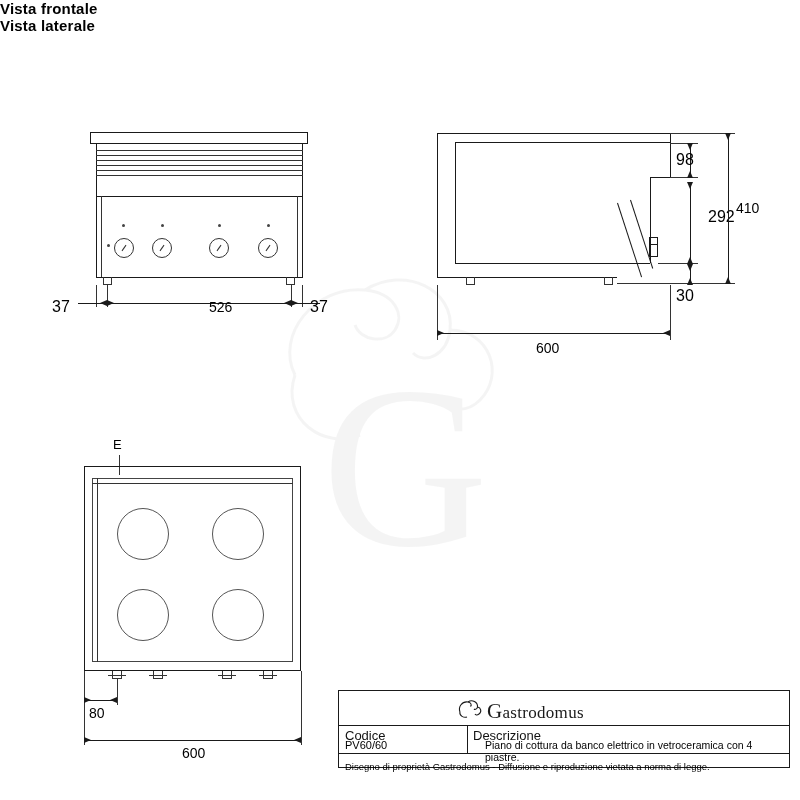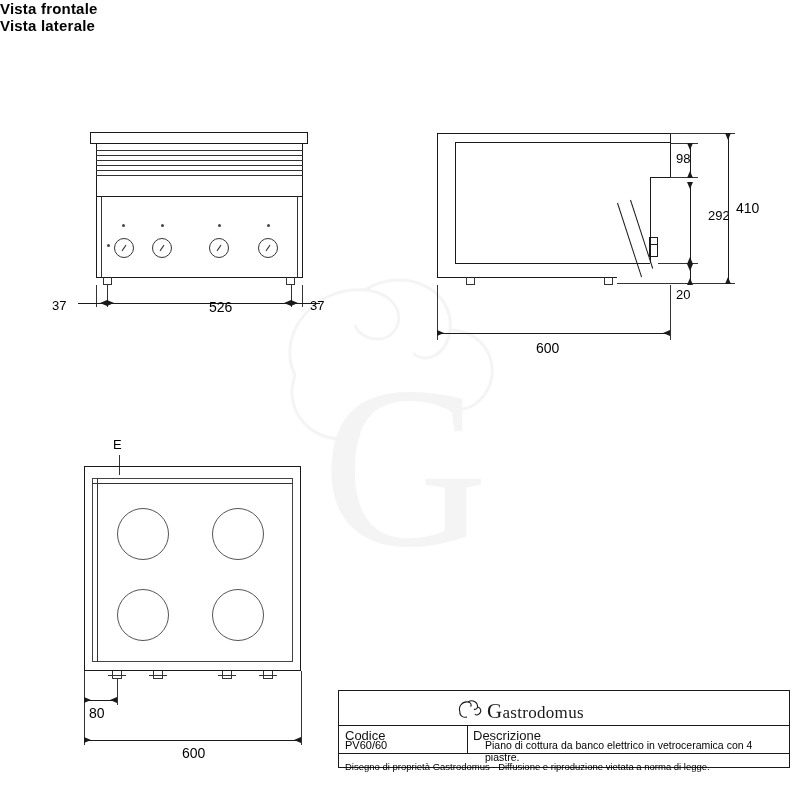--- a/index.html
+++ b/index.html
@@ -45,21 +45,21 @@
   
   .ln {
     position: absolute;
     background: #1a1a1a;
   }
   .hln { height: 1px; }
   .vln { width: 1px; }
   .thin { background: #333; }
   .dim-text {
     position: absolute;
-    font-size: 13px;
+    font-size: 16px;
     white-space: nowrap;
   }
   .dim-text.big { font-size: 14px; }
   .label-e {
     position: absolute;
     font-size: 13px;
   }
 
   .box {
     position: absolute;
@@ -283,21 +283,21 @@
     <div class="dim-text" style="left:676px; top:151px;">98</div>
 
     <div class="ln vln" style="left:690px; top:182px; height:81px;"></div>
     <div class="arrow-d" style="left:687px; top:182px;"></div>
     <div class="arrow-u" style="left:687px; top:257px;"></div>
     <div class="dim-text" style="left:708px; top:208px;">292</div>
 
     <div class="ln vln" style="left:690px; top:266px; height:17px;"></div>
     <div class="arrow-d" style="left:687px; top:264px;"></div>
     <div class="arrow-u" style="left:687px; top:278px;"></div>
-    <div class="dim-text" style="left:676px; top:287px;">20</div>
+    <div class="dim-text" style="left:676px; top:287px;">30</div>
 
     <div class="ln vln" style="left:728px; top:133px; height:150px;"></div>
     <div class="arrow-d" style="left:725px; top:133px;"></div>
     <div class="arrow-u" style="left:725px; top:277px;"></div>
     <div class="dim-text big" style="left:736px; top:200px;">410</div>
 
     <div class="ln vln thin" style="left:437px; top:285px; height:55px;"></div>
     <div class="ln vln thin" style="left:670px; top:285px; height:55px;"></div>
     <div class="ln hln" style="left:437px; top:333px; width:233px;"></div>
     <div class="arrow-r" style="left:437px; top:330px;"></div>

